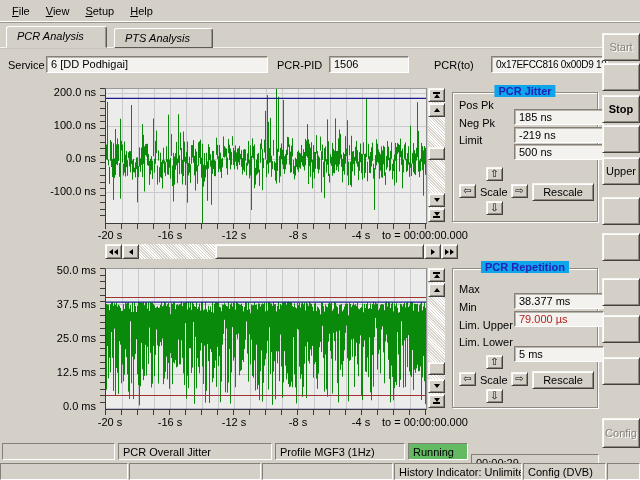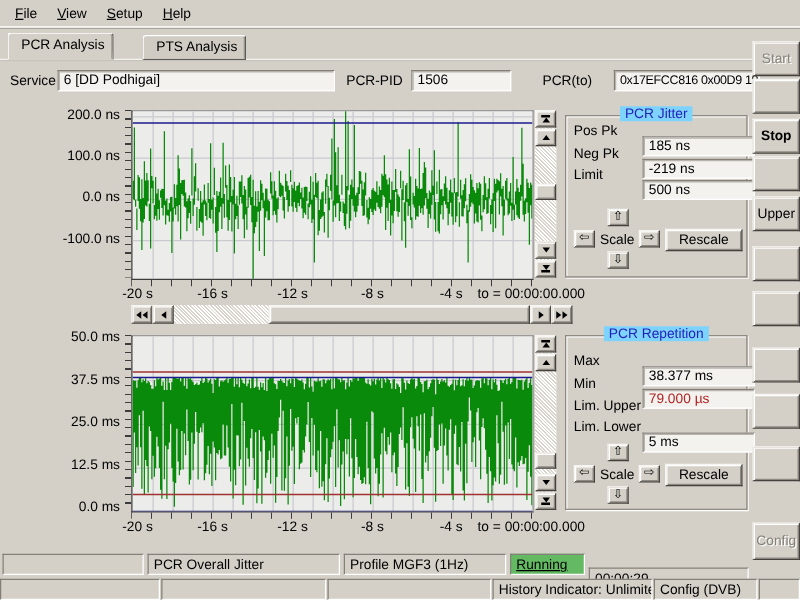--- a/index.html
+++ b/index.html
@@ -5,36 +5,36 @@
   html,body{margin:0;padding:0;background:#808080;}
   #app{position:relative;width:640px;height:480px;background:#d4d0c8;overflow:hidden;
        font-family:"Liberation Sans","DejaVu Sans",sans-serif;font-size:11px;color:#000;}
   u{text-decoration:underline;}
 
   
   #menubar{position:absolute;left:0;top:0;width:640px;height:22px;display:flex;align-items:center;padding-left:4px;box-sizing:border-box;border-bottom:1px solid #fff;box-shadow:0 1px 0 #9a968e;}
   .menu-item{padding:2px 8px;cursor:default;}
 
   
-  .tab{position:absolute;box-sizing:border-box;background:#d4d0c8;border:1px solid;border-color:#fff #5c5a55 #d4d0c8 #fff;border-radius:3px 3px 0 0;box-shadow:inset -1px 0 0 #9a968e;padding:3px 6px 0 10px;}
+  .tab{position:absolute;box-sizing:border-box;background:#d4d0c8;border:1px solid;border-color:#fff #5c5a55 #d4d0c8 #fff;border-radius:3px 3px 0 0;box-shadow:inset -1px 0 0 #9a968e;padding:3px 22px 0 10px;font-style:italic;}
   .tab.inactive{border-bottom:1px solid #5c5a55;background:#d0ccc4;}
   #content-top-edge{position:absolute;left:0;top:47px;width:640px;height:1px;background:#f4f2ee;box-shadow:0 1px 0 #c8c4bc;}
 
   
   .field{position:absolute;box-sizing:border-box;background:#f3f2ef;border:1px solid;border-color:#848078 #fff #fff #848078;box-shadow:inset 1px 1px 0 #b8b4ac;padding:1px 4px;white-space:nowrap;overflow:hidden;height:17px;line-height:13px;}
   .lbl{position:absolute;white-space:nowrap;}
 
   
   .btn{position:absolute;box-sizing:border-box;background:#d4d0c8;border:1px solid;border-color:#f7f5f1 #45423d #45423d #f7f5f1;box-shadow:inset 1px 1px 0 #fff, inset -1px -1px 0 #8e8a82;display:flex;align-items:center;justify-content:center;cursor:default;}
   .btn.disabled{color:#86827a;text-shadow:1px 1px 0 #fff;}
   .btn.bold{font-weight:bold;}
 
   
   .groupbox{position:absolute;box-sizing:border-box;border:1px solid #8e8a82;box-shadow:inset 1px 1px 0 #fff,1px 1px 0 #fff;}
-  .legend{position:absolute;top:-8px;left:50%;transform:translateX(-50%);background:#7dd3fc;padding:0 4px;font-weight:normal;color:#2222bb;white-space:nowrap;}
+  .legend{position:absolute;top:-8px;left:50%;transform:translateX(-50%);background:#0ea5e9;padding:0 4px;font-weight:bold;color:#2222bb;white-space:nowrap;}
   .gb-field{position:absolute;box-sizing:border-box;width:90px;height:16px;background:#f3f2ef;border:1px solid;border-color:#848078 #fff #fff #848078;box-shadow:inset 1px 1px 0 #b8b4ac;padding:1px 4px;line-height:12px;white-space:nowrap;overflow:hidden;margin-top:12px;}
 
   
   .plot{position:absolute;box-sizing:border-box;background:#ececea;border:1px solid;border-color:#9a9a9a #8e8e8e #3c3c3c #3c3c3c;}
   .ytick-strip{position:absolute;width:5px;background-image:repeating-linear-gradient(to bottom,#3c3c3c 0,#3c3c3c 1px,transparent 1px,transparent 6.7px);}
   .xtick-strip{position:absolute;height:5px;background-image:repeating-linear-gradient(to right,#3c3c3c 0,#3c3c3c 1px,transparent 1px,transparent 16px);}
   .ylab{position:absolute;width:66px;text-align:right;height:12px;line-height:12px;}
   .xlab{position:absolute;transform:translateX(-50%);white-space:nowrap;}
 
   
@@ -290,21 +290,21 @@
   <div class="btn" style="left:602px;top:357px;width:38px;height:28px;">
       <span></span>
     </div>
   <div class="btn disabled" style="left:602px;top:418px;width:38px;height:30px;">
       <span>Config</span>
     </div>
 
   <div class="status-panel" style="left:2px;top:443px;width:113px;"><span></span></div>
   <div class="status-panel" style="left:118px;top:443px;width:154px;"><span>PCR Overall Jitter</span></div>
   <div class="status-panel" style="left:275px;top:443px;width:130px;"><span>Profile MGF3 (1Hz)</span></div>
-  <div class="status-panel" style="left: 408px; top: 443px; width: 60px; background-color: rgb(99, 186, 99); text-decoration: underline;"><span>Running</span></div>
+  <div class="status-panel" style="left: 408px; top: 443px; width: 60px; background-color: rgb(99, 186, 99);"><span>Running</span></div>
   <div class="status-panel" style="left:471px;top:443px;width:128px;margin-top:11px;"><span>00:00:29</span></div>
 
   <div class="status-panel" style="left:0px;top:463px;width:128px;"><span></span></div>
   <div class="status-panel" style="left:129px;top:463px;width:132px;"><span></span></div>
   <div class="status-panel" style="left:262px;top:463px;width:131px;"><span></span></div>
   <div class="status-panel" style="left:394px;top:463px;width:128px;"><span>History Indicator: Unlimited</span></div>
   <div class="status-panel" style="left:523px;top:463px;width:83px;"><span>Config (DVB)</span></div>
   <div class="status-panel" style="left:607px;top:463px;width:33px;"><span></span></div>
 
 </div>

